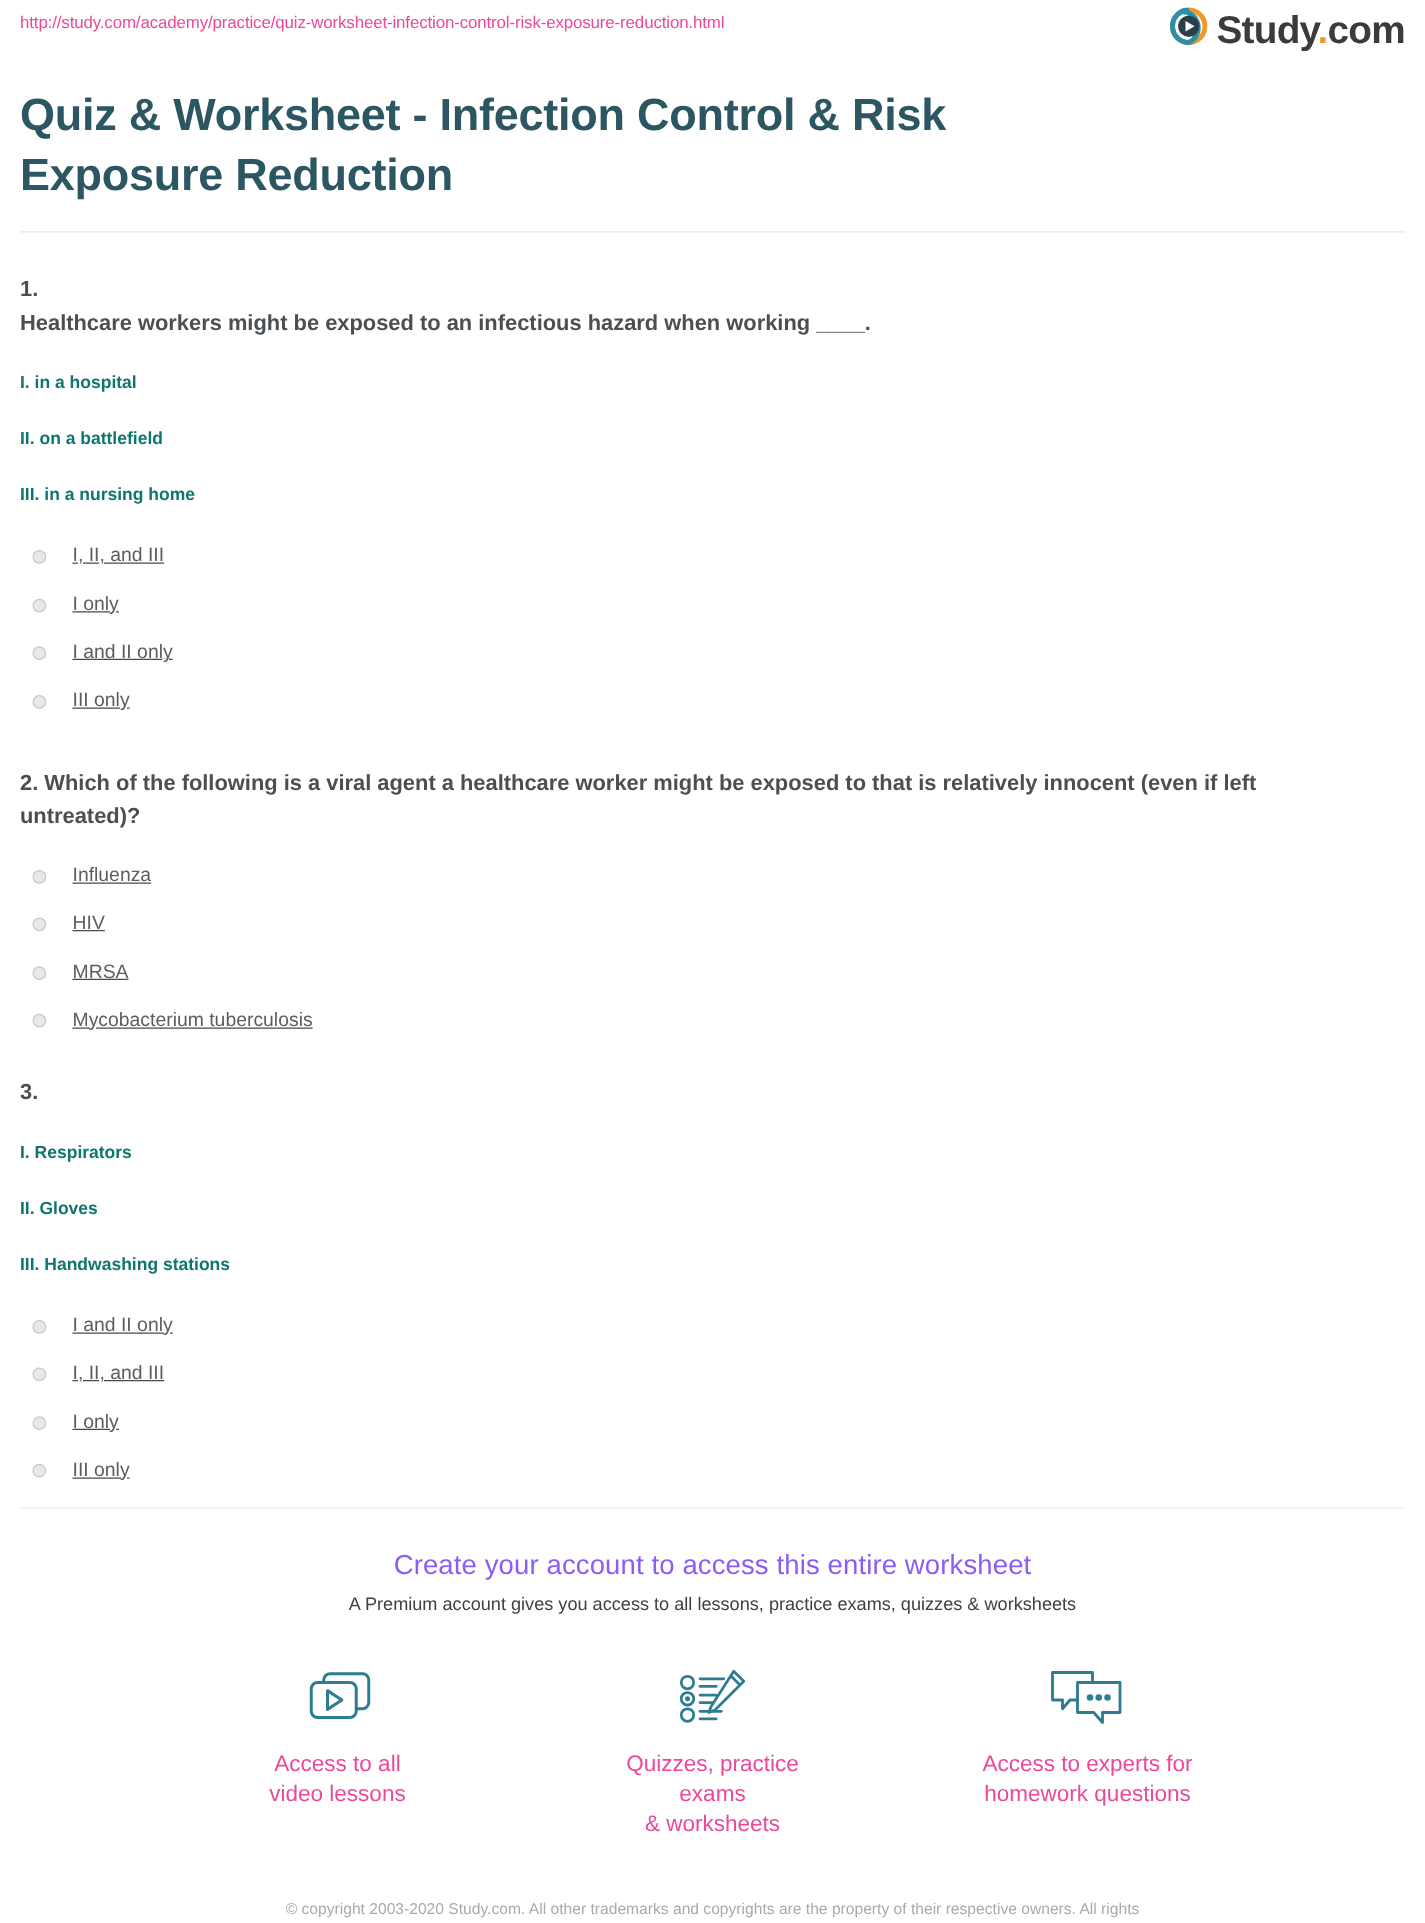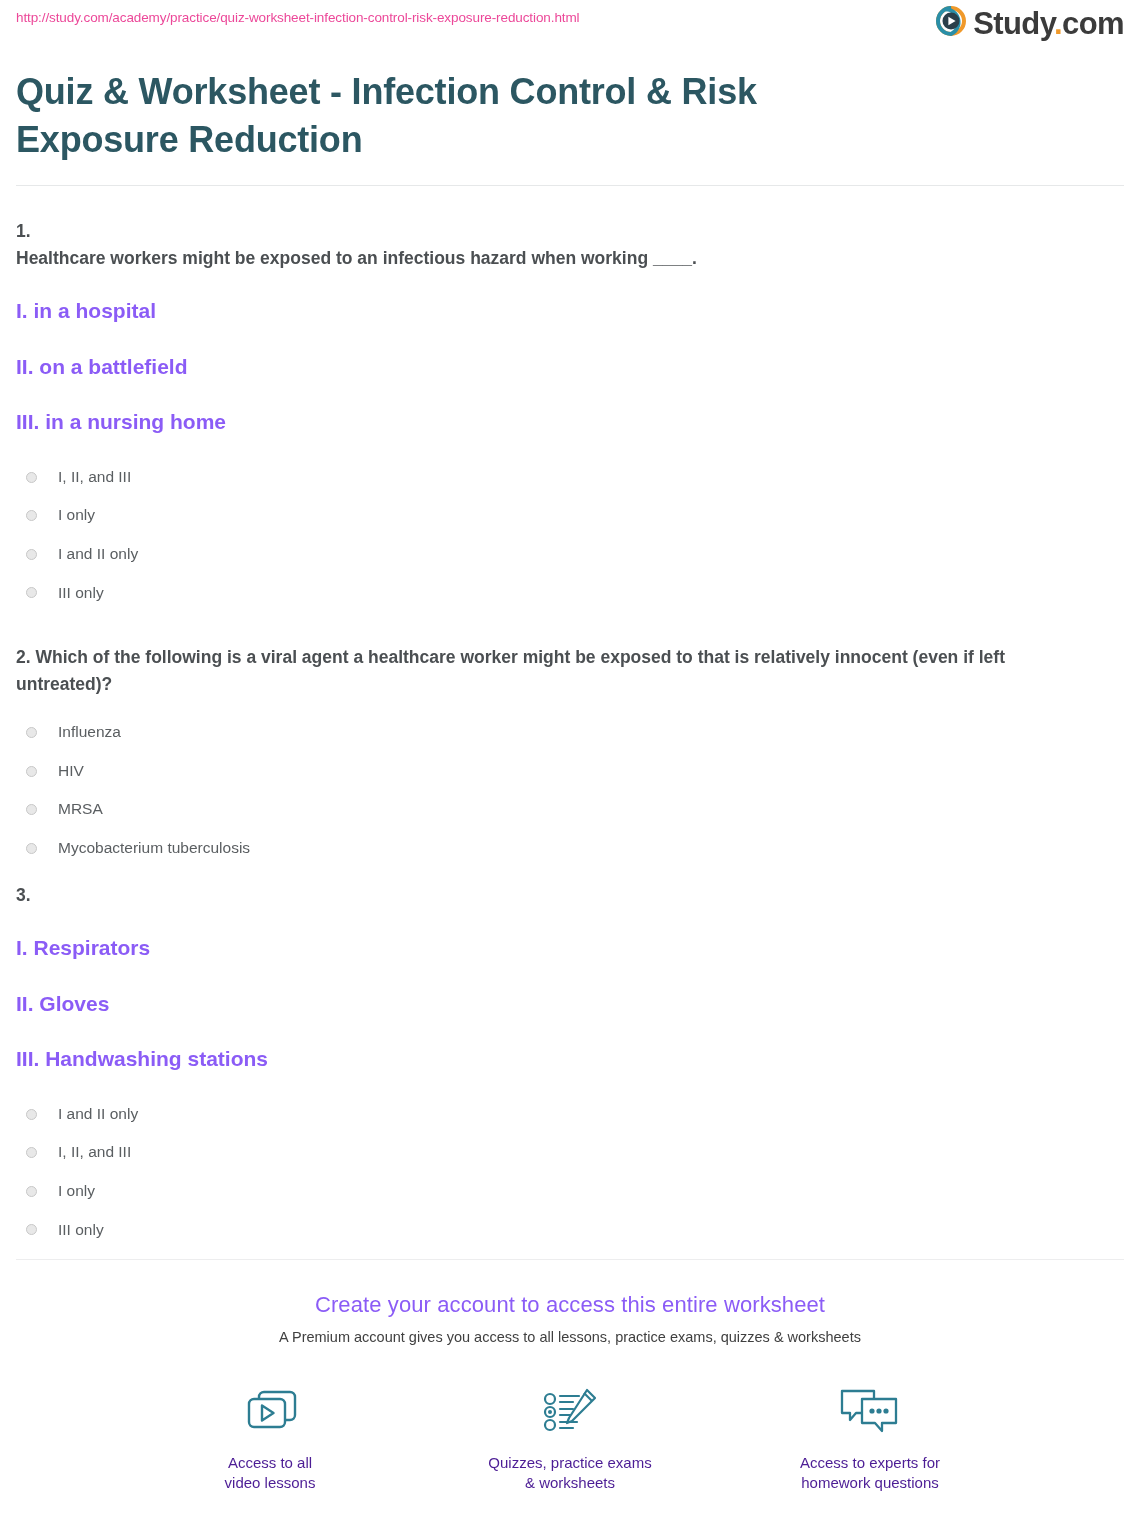--- a/index.html
+++ b/index.html
@@ -76,30 +76,31 @@
   .question { margin-bottom: 16px; }
   .q-text {
     font-size: 17.5px;
     font-weight: bold;
     color: #4b4f52;
     line-height: 1.52;
     margin: 0;
     max-width: 1090px;
   }
   .q-sub {
-    font-size: 21px;
+    font-size: 14px;
     font-weight: bold;
-    color: #8b5cf6;
+    color: #0f766e;
     line-height: 1.5;
     margin: 24px 0 0 0;
   }
   .options {
     list-style: none;
     margin: 30px 0 0 0;
     padding: 0;
+    text-decoration: underline;
   }
   .option {
     display: flex;
     align-items: center;
     margin-bottom: 20px;
     padding-left: 10px;
   }
   .radio {
     width: 11px;
     height: 11px;
@@ -109,21 +110,21 @@
     flex: 0 0 auto;
     margin-right: 21px;
   }
   .option-label {
     font-size: 15.5px;
     color: #5a5e61;
     line-height: 1.2;
   }
 
   .q-gap-1 { margin-bottom: 42px; }
-  .q-gap-2 { margin-bottom: 24px; }
+  .q-gap-2 { margin-bottom: 34px; }
 
   
   .footer-rule {
     border: 0;
     border-top: 1px solid #ededee;
     margin: 18px 0 0 0;
   }
   .cta {
     text-align: center;
     padding-top: 31px;
@@ -154,23 +155,23 @@
     text-align: center;
   }
   .feature-icon {
     height: 60px;
     display: flex;
     align-items: center;
     justify-content: center;
   }
   .feature-label {
     margin-top: 11px;
-    font-size: 15px;
+    font-size: 18px;
     line-height: 1.32;
-    color: #4c1d95;
+    color: #ec4899;
     white-space: pre-line;
   }
 
   .copyright {
     margin: 46px auto 0 auto;
     width: 700px;
     text-align: center;
     font-size: 12.5px;
     line-height: 1.45;
     color: #a7abad;

